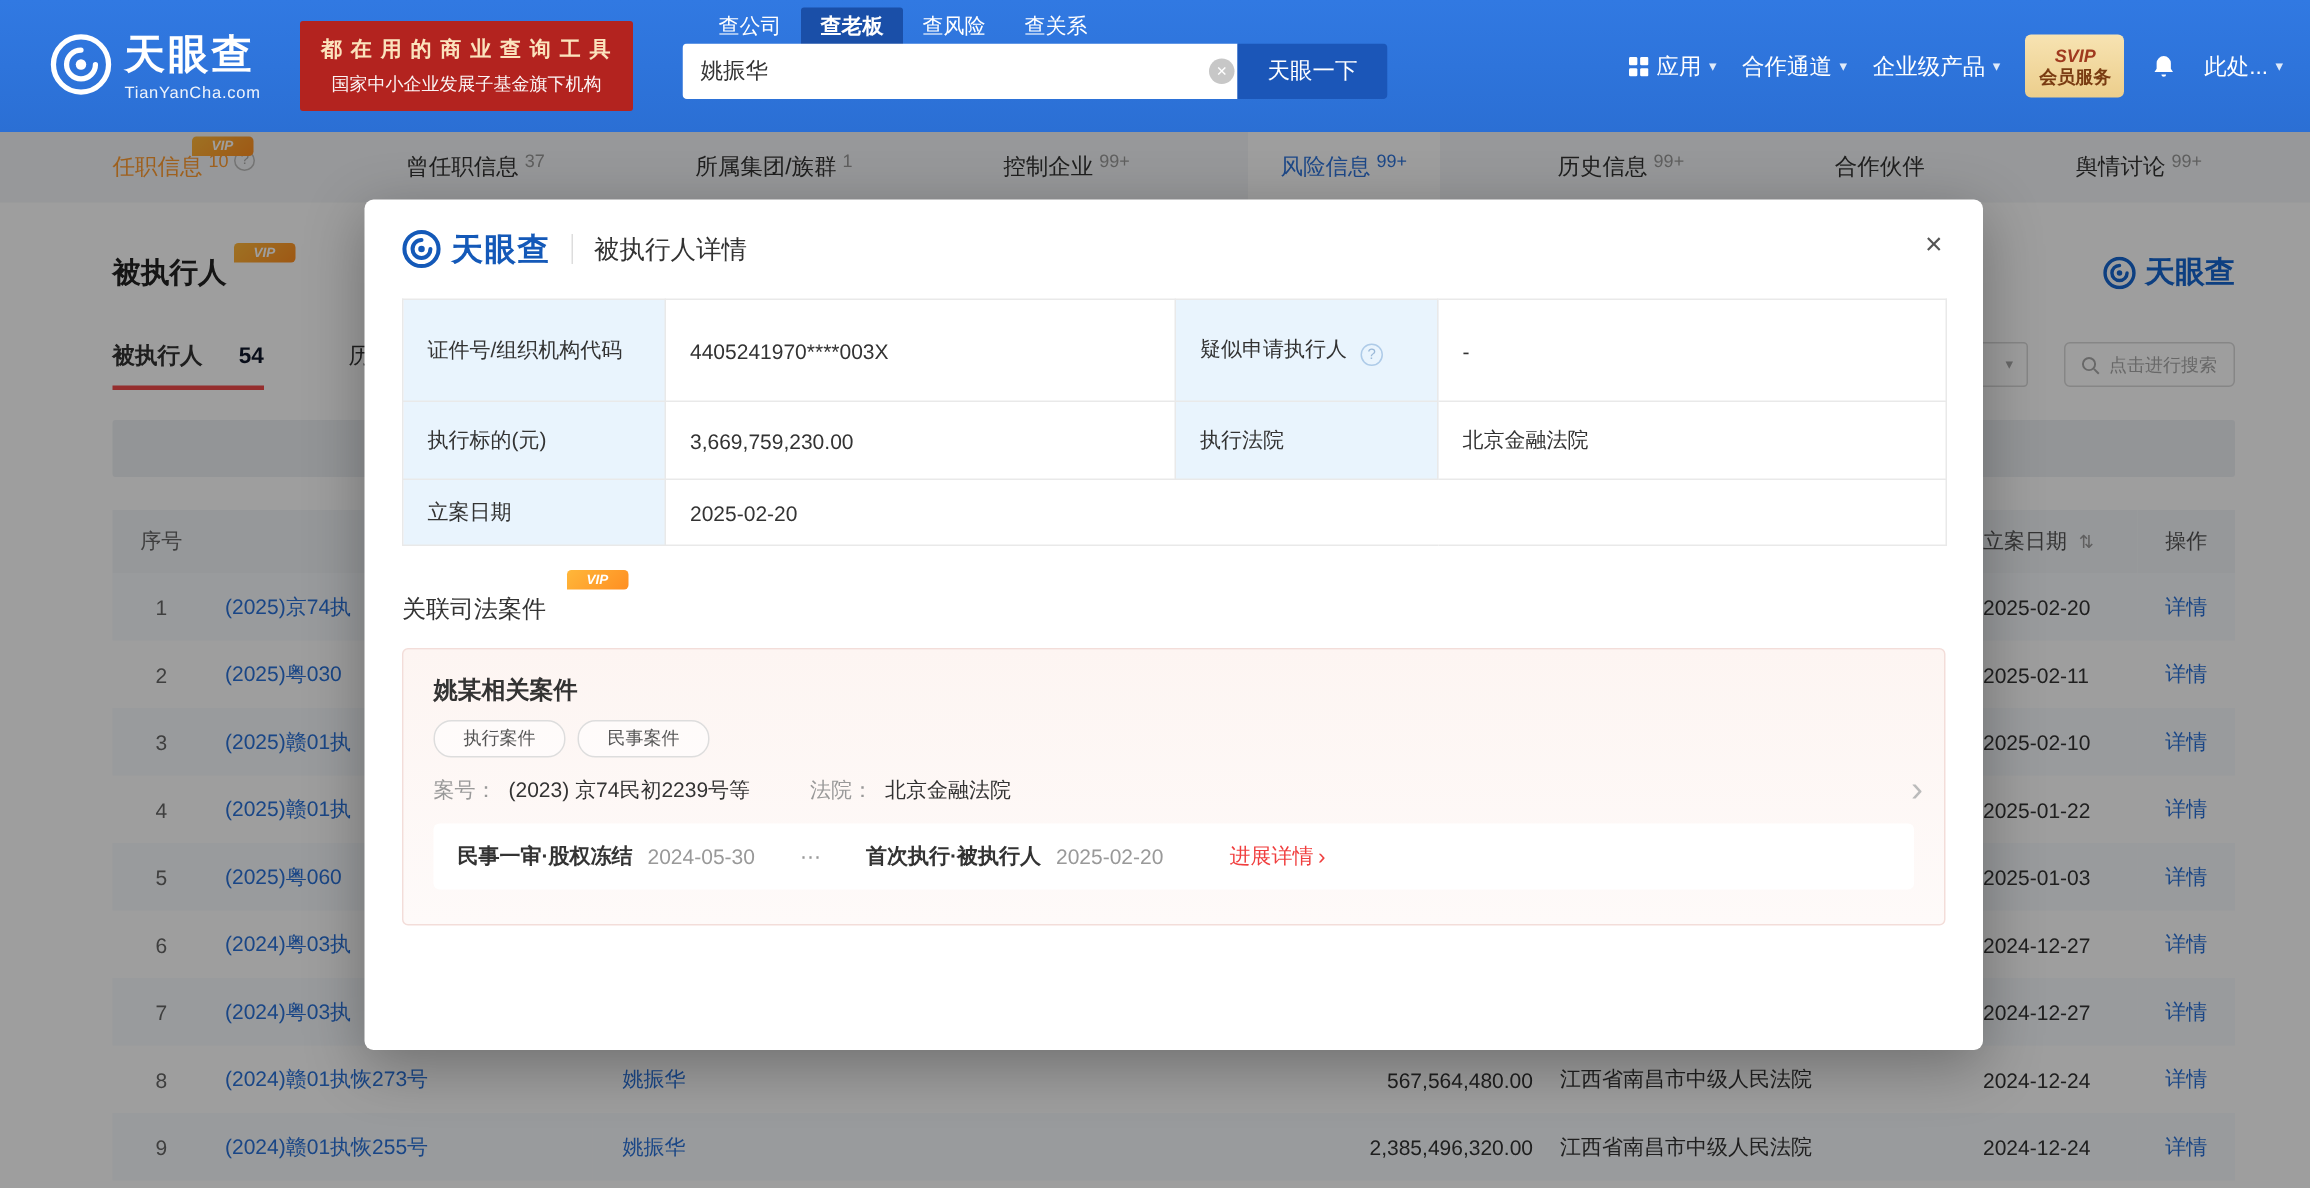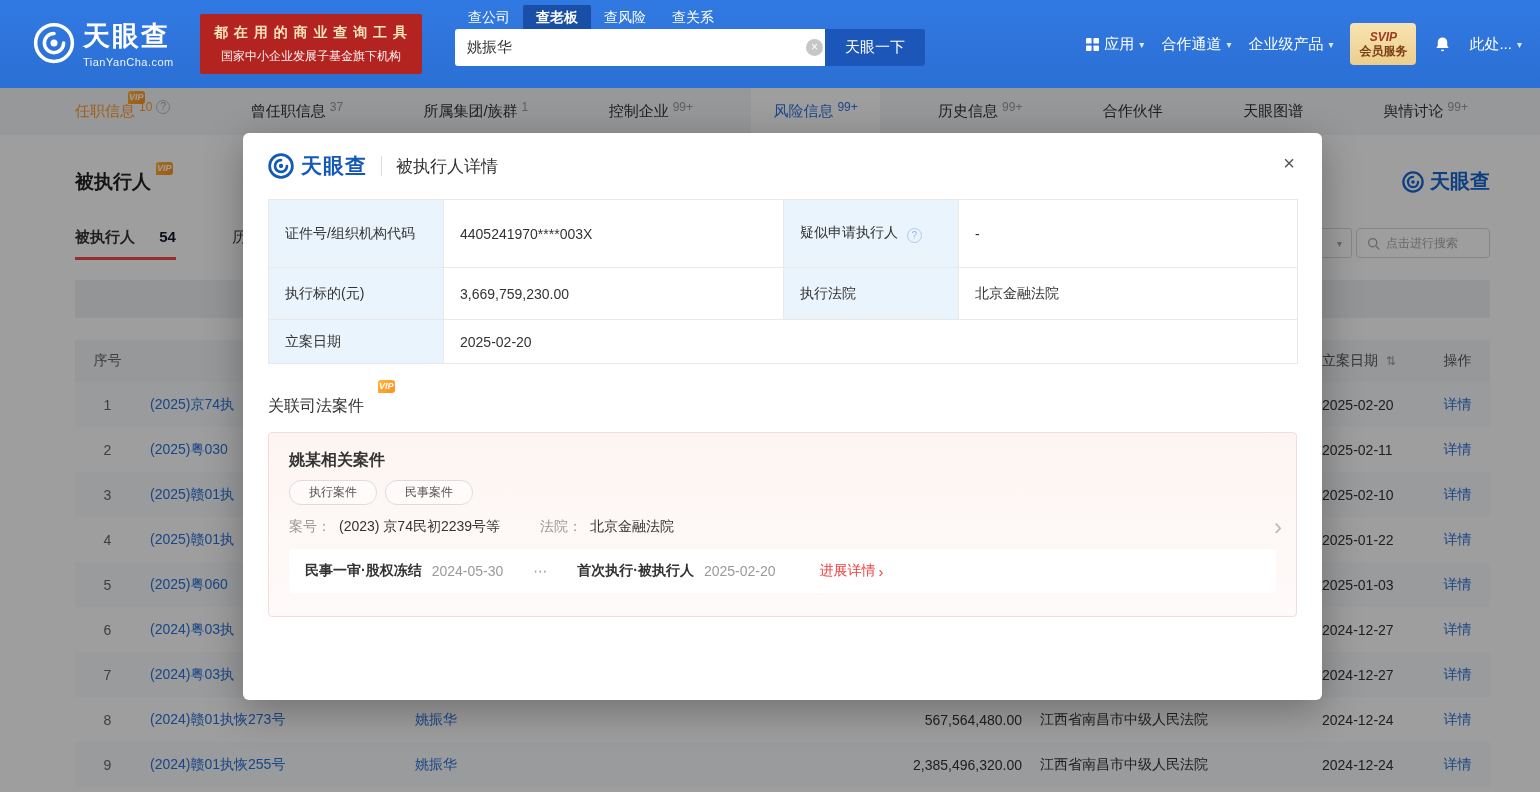--- a/index.html
+++ b/index.html
@@ -11,21 +11,21 @@
   .topbar { position:absolute; top:0; left:0; width:100%; height:88px;
     background:linear-gradient(180deg,#3179e2,#2b6fd4); z-index:10; }
   .brand { position:absolute; left:33px; top:18px; display:flex; align-items:center; gap:8px; color:#fff; cursor:pointer; }
   .logo-ic { color:#fff; display:inline-flex; }
   .brand-name { font-size:27px; font-weight:bold; letter-spacing:2px; }
   .brand-domain { font-size:11px; opacity:.92; margin-top:2px; letter-spacing:.5px; }
   .promo { position:absolute; left:200px; top:14px; width:222px; height:60px; background:#b3231f;
     border-radius:2px; text-align:center; padding-top:10px; }
   .promo-l1 { color:#fbe3bd; font-size:14px; font-weight:bold; letter-spacing:1px; }
   .promo-l2 { color:#ffffff; font-size:12px; margin-top:6px; opacity:.95; }
-  .stabs { position:absolute; left:455px; top:5px; display:flex; }
+  .stabs { position:absolute; left:466px; top:5px; display:flex; }
   .stab { color:#fff; font-size:14px; padding:4px 13px 5px; cursor:pointer; border-radius:2px 2px 0 0; }
   .stab.active { background:#1a4fa8; font-weight:bold; }
   .sbox { position:absolute; left:455px; top:29px; width:470px; height:37px; display:flex;
     border-radius:3px; overflow:hidden; }
   .sinput { flex:1; border:none; outline:none; background:#fff; padding:0 40px 0 12px;
     font-size:15px; color:#333; font-family:"Liberation Sans",sans-serif; }
   .sclear { position:absolute; right:102px; top:10px; width:17px; height:17px; border-radius:50%;
     background:#c7c7c7; color:#fff; font-size:12px; line-height:17px; text-align:center; cursor:pointer; }
   .sbtn { width:100px; border:none; background:#1b56b8; color:#fff; font-size:15px; cursor:pointer;
     font-family:"Liberation Sans",sans-serif; }
@@ -42,21 +42,21 @@
   
   .navrow { position:absolute; top:88px; left:0; width:100%; height:47px; background:#f4f6f8;
     display:flex; justify-content:space-between; padding:0 50px 0 53px; z-index:5; }
   .nav-item { display:flex; align-items:center; padding:0 22px; font-size:15px; color:#333;
     position:relative; cursor:pointer; white-space:nowrap; }
   .nav-item .cnt { font-size:12px; color:#999; margin-left:4px; margin-top:-10px; }
   .nav-item.orange, .nav-item.orange .cnt { color:#ff9b2f; }
   .nav-item.active { background:#fff; color:#2f75dc; }
   .nav-item.active .cnt { color:#2f75dc; }
   .vipbadge { background:linear-gradient(135deg,#ffb73a,#ff8f22); color:#fff; font-size:9px; font-weight:bold;
-    font-style:italic; padding:2px 1px; border-radius:3px 3px 3px 0; line-height:9px; display:inline-block; }
+    font-style:italic; padding:2px 13px; border-radius:3px 3px 3px 0; line-height:9px; display:inline-block; }
   .nav-vip { position:absolute; left:75px; top:3px; }
   .helpc { width:14px; height:14px; border-radius:50%; border:1px solid #bbb; color:#aaa; font-size:10px;
     display:inline-flex; align-items:center; justify-content:center; margin-left:4px; margin-top:-10px; cursor:pointer; }
 
   
   .content { position:absolute; top:135px; left:0; right:0; bottom:0; background:#fff; }
   .sec-head { position:absolute; top:33px; left:75px; right:50px; display:flex;
     justify-content:space-between; align-items:center; }
   .sec-title { font-size:19px; font-weight:bold; color:#222; display:flex; align-items:flex-start; }
   .sec-vip { margin-left:5px; transform:translateY(-7px); }
@@ -64,21 +64,21 @@
   .tabs-line { position:absolute; top:93px; left:75px; right:50px; height:33px; }
   .ttab { display:inline-block; margin-right:52px; font-size:15px; color:#333; position:relative;
     padding-bottom:13px; cursor:pointer; }
   .ttab.active { font-weight:bold; }
   .ttab.active::after { content:""; position:absolute; left:0; right:0; bottom:0; height:3px; background:#f04b4b; }
   .ttab .tcnt { color:#0f172a; font-weight:bold; margin-left:20px; }
   .mini-select { position:absolute; left:1165px; top:0; width:112px; height:30px; border:1px solid #d9d9d9;
     border-radius:3px; background:#fff; display:flex; align-items:center; justify-content:flex-end;
     padding-right:9px; color:#999; cursor:pointer; }
   .mini-select .caret { color:#999; }
-  .mini-search { position:absolute; right:0; top:0; width:134px; height:30px; border:1px solid #d9d9d9;
+  .mini-search { position:absolute; right:0; top:0; width:114px; height:30px; border:1px solid #d9d9d9;
     border-radius:4px; background:#fff; display:flex; align-items:center; gap:6px; padding:0 10px;
     color:#a9a9a9; font-size:12px; cursor:pointer; }
   .filterbar { position:absolute; top:145px; left:75px; right:50px; height:38px; background:#eef1f4; border-radius:2px; }
 
   .dtable { position:absolute; top:205px; left:75px; border-collapse:collapse; table-layout:fixed;
     width:1415px; font-size:14px; }
   .dtable th { height:42px; background:#f3f5f9; color:#555; font-weight:normal; text-align:left; }
   .dtable td { height:45px; color:#333; }
   .dtable .c1 { text-align:center; color:#666; }
   .dtable th.c1 { text-align:center; }
@@ -231,23 +231,20 @@
     <span class="cnt">99+</span>
   </div>
   <div class="nav-item">
     <span>历史信息</span>
     <span class="cnt">99+</span>
   </div>
   <div class="nav-item">
     <span>合作伙伴</span>
   </div>
   <div class="nav-item">
-    <span>天眼图谱</span>
-  </div>
-  <div class="nav-item">
     <span>舆情讨论</span>
     <span class="cnt">99+</span>
   </div>
 </nav>
 
 <main class="content">
   <div class="sec-head">
     <div class="sec-title">
       <span>被执行人</span>
       <span class="vipbadge sec-vip">VIP</span>

